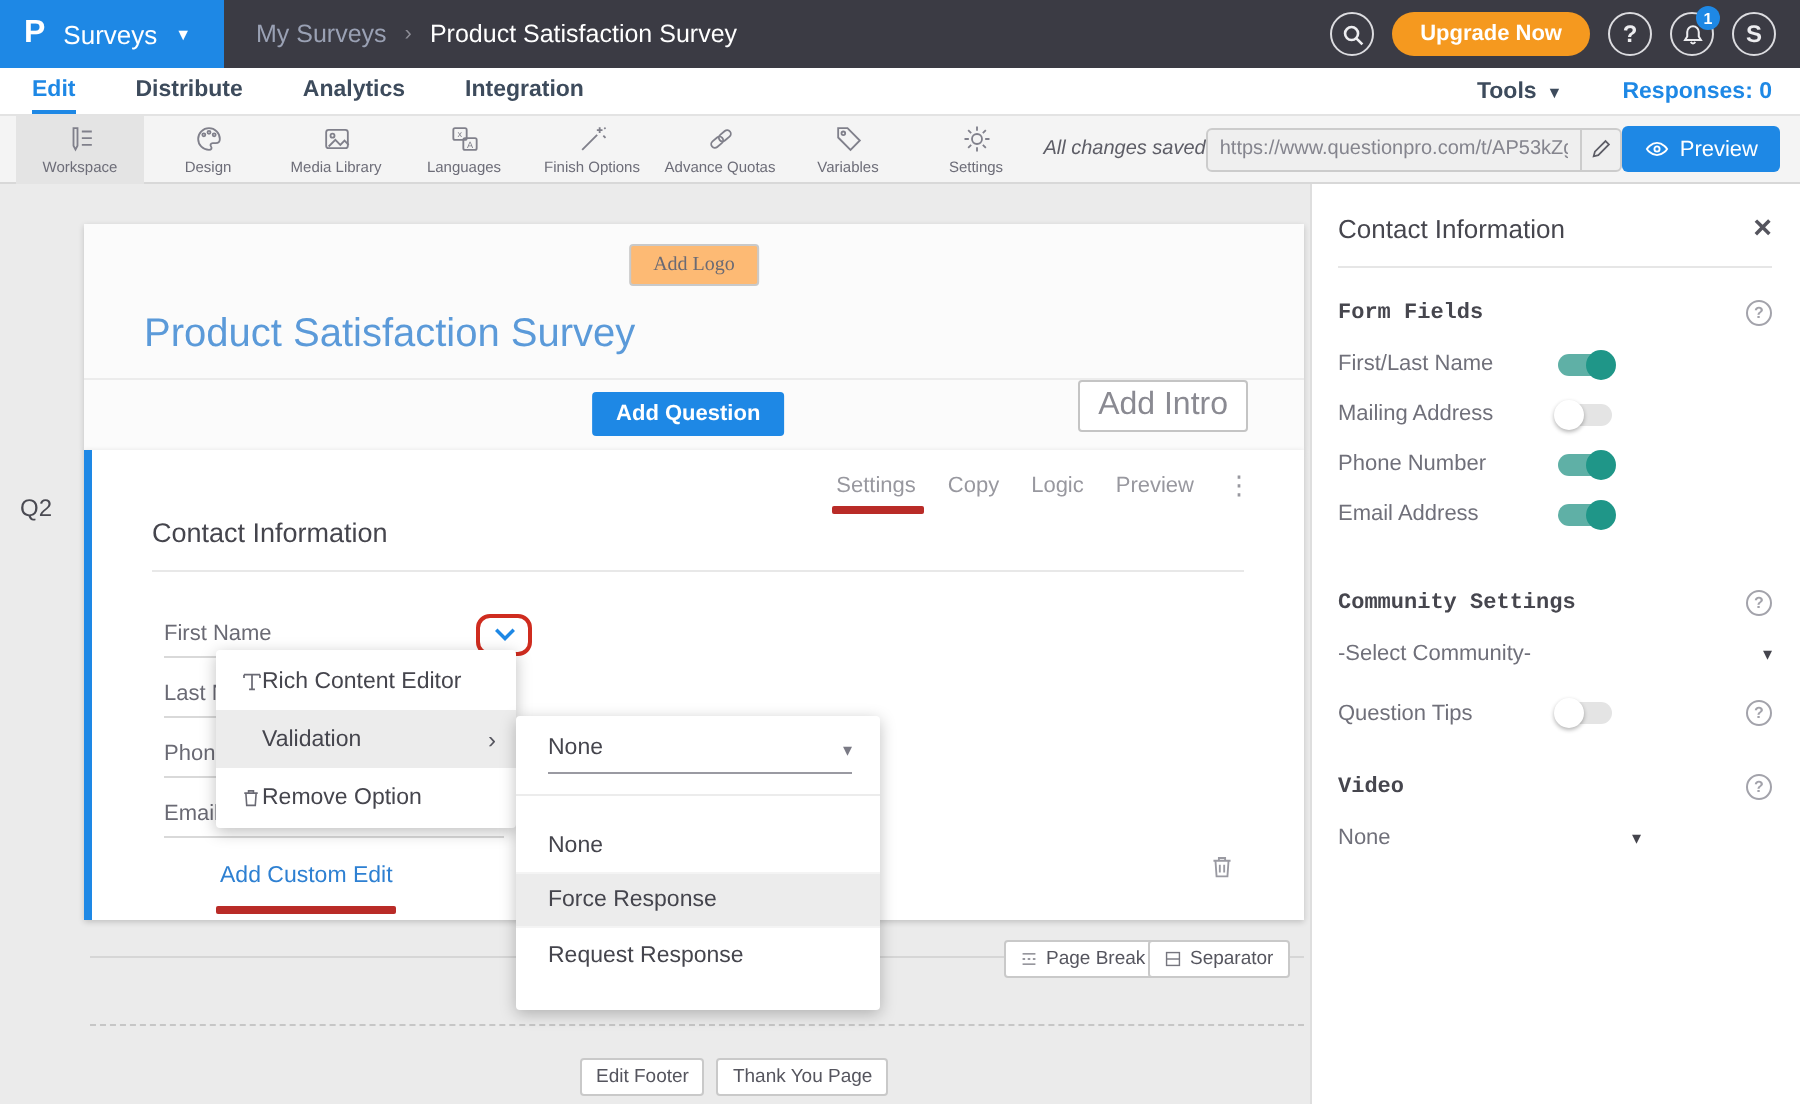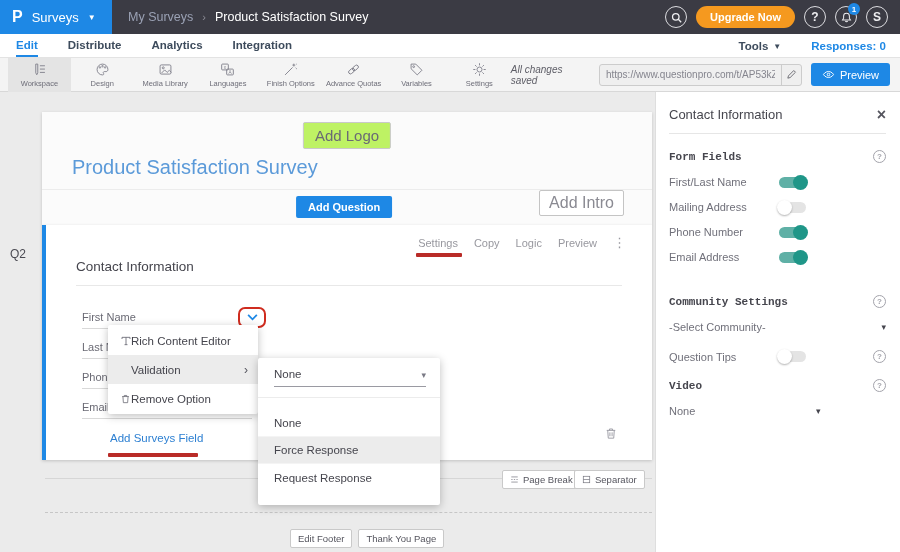--- a/index.html
+++ b/index.html
@@ -28,35 +28,35 @@
   .nav-right { margin-left: auto; display: flex; align-items: center; gap: 30px; padding-right: 14px; }
   .tools { cursor: pointer; display: flex; gap: 5px; align-items: center; }
   .responses { color: #1e88e5; }
 
   
   .toolbar { height: 34px; background: #f4f4f4; border-bottom: 1px solid #d8d8d8; display: flex; align-items: center; padding-left: 8px; }
   .titem { width: 64px; height: 34px; display: flex; flex-direction: column; align-items: center; justify-content: center; gap: 2px; cursor: pointer; }
   .titem.selected { background: #e4e4e4; }
   .titem svg { stroke: #80808b; fill: none; stroke-width: 1.1; }
   .titem .tlabel { font-size: 7.5px; color: #6d6d78; white-space: nowrap; }
-  .toolbar-right { margin-left: auto; display: flex; align-items: center; gap: 9px; padding-right: 10px; }
+  .toolbar-right { margin-left: auto; display: flex; align-items: center; padding-right: 10px; }
   .saved { font-style: italic; font-size: 10px; color: #5d5d66; }
   .urlbox { width: 208px; height: 22px; background: #efefef; border: 1px solid #cccccc; border-radius: 3px; display: flex; align-items: center; overflow: hidden; }
   .urlbox input { flex: 1; border: none; outline: none; background: transparent; font-size: 10px; color: #85858e; padding: 0 6px; font-family: inherit; min-width: 0; }
   .url-edit { width: 20px; height: 100%; border-left: 1px solid #cccccc; display: flex; align-items: center; justify-content: center; cursor: pointer; }
   .preview-btn { height: 23px; background: #1e88e5; border: none; border-radius: 3px; color: #fff; font-size: 11px; display: flex; align-items: center; gap: 5px; padding: 0 11px; cursor: pointer; font-family: inherit; }
 
   
   .main { display: flex; height: 460px; }
   .canvas { flex: 1; position: relative; background: #ebebeb; }
   .abs { position: absolute; }
 
   .card { background: #fff; box-shadow: 0 1px 3px rgba(0,0,0,.18); }
   .survey-card { left: 42px; top: 20px; width: 610px; height: 113px; background: #fbfbfb; }
-  .add-logo { position: absolute; top: 10px; left: 50%; transform: translateX(-50%); background: #bef264; border: 1px solid #c9c9c9; border-radius: 2px; font-size: 15px; color: #6a6a74; padding: 4px 11px; cursor: pointer; font-family: Liberation Sans, sans-serif; }
+  .add-logo { position: absolute; top: 10px; left: 50%; transform: translateX(-50%); background: #fdba74; border: 1px solid #c9c9c9; border-radius: 2px; font-size: 10px; color: #6a6a74; padding: 4px 11px; cursor: pointer; font-family: Liberation Serif, serif; }
   .survey-title { position: absolute; left: 30px; top: 44px; font-size: 20px; color: #5b9ad9; }
   .survey-card-divider { position: absolute; left: 0; right: 0; bottom: 35px; border-top: 1px solid #ececec; }
   .add-question { position: absolute; left: 50%; transform: translateX(-53%); bottom: 7px; background: #1e88e5; color: #fff; border: none; border-radius: 2px; font-size: 11px; font-weight: bold; padding: 5px 12px; cursor: pointer; font-family: inherit; }
   .add-intro { position: absolute; right: 28px; bottom: 9px; background: #fff; border: 1px solid #c4c4c4; border-radius: 2px; font-size: 16px; color: #8a8a92; padding: 3px 9px; cursor: pointer; font-family: inherit; }
 
   .q-label { left: 10px; top: 155px; font-size: 12px; color: #4a4a52; }
 
   .question-card { left: 42px; top: 133px; width: 610px; height: 235px; border-left: 4px solid #1e88e5; }
   .q-actions { position: absolute; top: 10px; right: 26px; display: flex; gap: 16px; font-size: 11px; color: #98989f; align-items: center; }
   .q-action { cursor: pointer; position: relative; }
@@ -295,21 +295,21 @@
       <div class="field-label" style="top:176px">Email Address</div>
       <div class="field-caret" style="top:176px">▾</div>
       <div class="field-line" style="top:193px"></div>
 
       <div class="chevron-ring">
         <svg class="blue-chev" width="11" height="7" viewBox="0 0 12 8">
             <path d="M1 1l5 5 5-5"></path>
           </svg>
       </div>
 
-      <div class="add-custom">Add Surveys Field</div>
+      <div class="add-custom">Add Custom Edit</div>
       <div class="red-underline"></div>
 
       <div class="q-trash">
         <svg width="14" height="15" viewBox="0 0 18 18" style="stroke:#9a9aa2;fill:none;stroke-width:1.2">
             <path d="M3.5 5h11M7 5V3.2h4V5M4.8 5l.7 10h7l.7-10"></path>
             <path d="M7.6 7.5v5M10.4 7.5v5"></path>
           </svg>
       </div>
     </div>
 
@@ -419,21 +419,21 @@
     </div>
 
     <div class="toggle-row" style="margin-top:17px">
       <span class="t-label muted">Question Tips</span>
       <span class="toggle off">
           <span class="knob"></span>
         </span>
       <span class="help-icon" style="margin-left:auto">?</span>
     </div>
 
-    <div class="sb-section-row" style="margin-top:16px">
+    <div class="sb-section-row" style="margin-top:24px">
       <span class="sb-section-label">Video</span>
       <span class="help-icon">?</span>
     </div>
     <div class="sb-select-row">
       <span style="width:147px">None</span>
       <span class="sb-caret">▾</span>
     </div>
   </div>
 </div>
 

